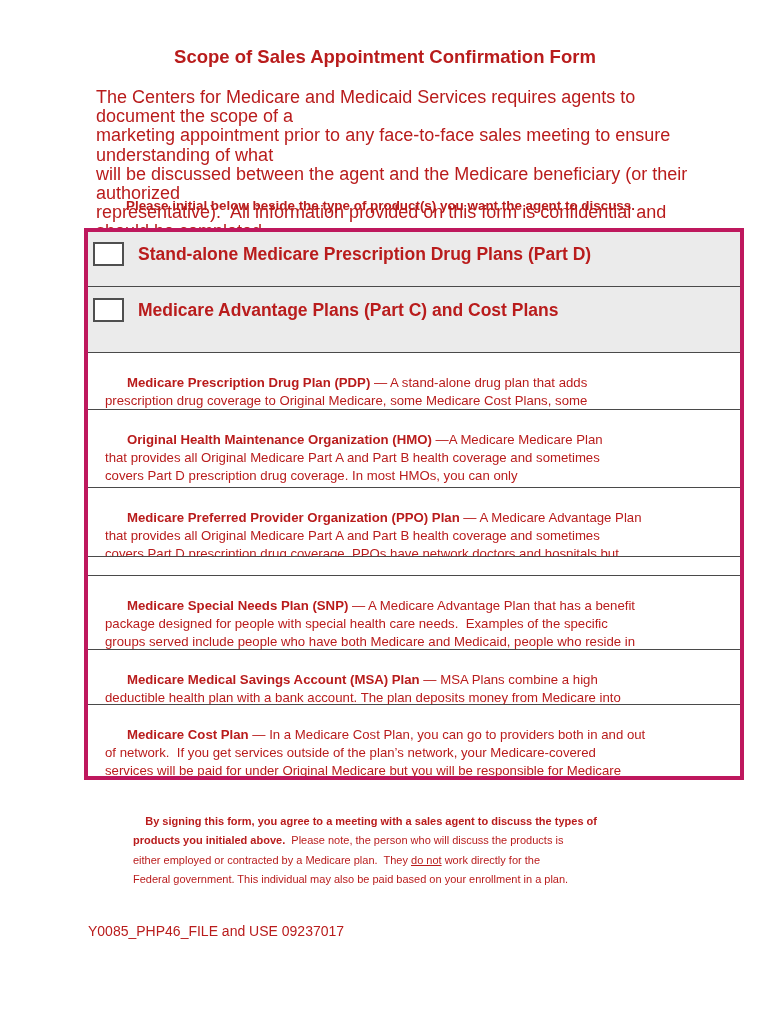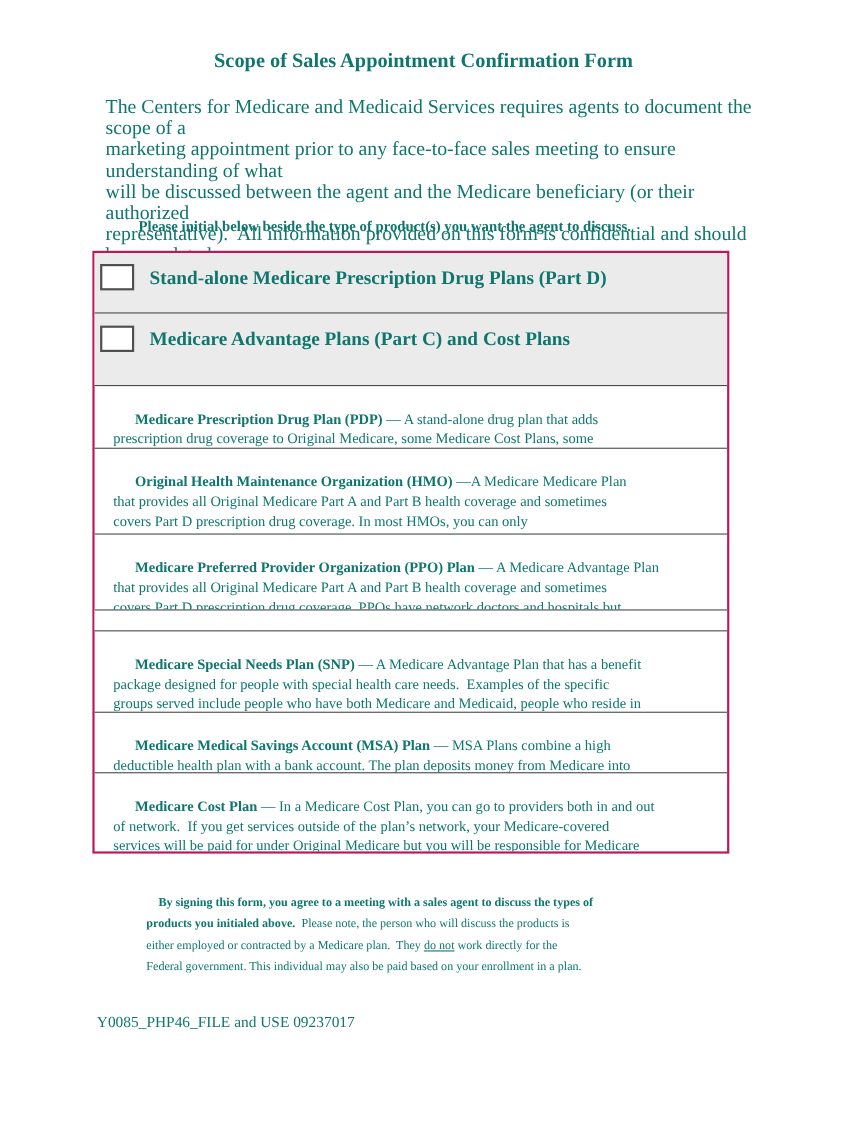--- a/index.html
+++ b/index.html
@@ -1,38 +1,38 @@
 <!DOCTYPE html>
 <html><head>
 <meta charset="utf-8">
 <style>
   html,body{margin:0;padding:0;background:#ffffff;}
   #page{
     position:relative;
     width:770px;height:1024px;
     background:#ffffff;
-    font-family:Liberation Serif, serif;
-    color:#0f766e;
+    font-family:Liberation Sans, sans-serif;
+    color:#b91c1c;
     overflow:hidden;
   }
   .doc-title{
     position:absolute;top:46px;left:0;width:770px;
     text-align:center;font-weight:bold;font-size:18.5px;
   }
   .intro{
     position:absolute;left:96px;top:88px;width:600px;
     font-size:18px;line-height:19.2px;white-space:pre-wrap;
   }
   .instruction{
     position:absolute;left:126px;top:198px;
     font-size:13.4px;font-weight:bold;
   }
   .ptable{
-    position:absolute;left:84px;top:228px;width:579px;
-    border:2px solid #be185d;box-sizing:border-box;background:#ffffff;
+    position:absolute;left:84px;top:228px;width:660px;
+    border:4px solid #be185d;box-sizing:border-box;background:#ffffff;
   }
   .trow{box-sizing:border-box;overflow:hidden;}
   .trow + .trow{border-top:1px solid #4a4a4a;}
   .hrow{
     background:#ebebeb;display:flex;align-items:flex-start;
   }
   .hrow .cbox{
     width:31px;height:24px;background:#ffffff;
     border:2px solid #4f4f4f;box-sizing:border-box;
     margin-left:5px;flex:0 0 auto;cursor:pointer;

